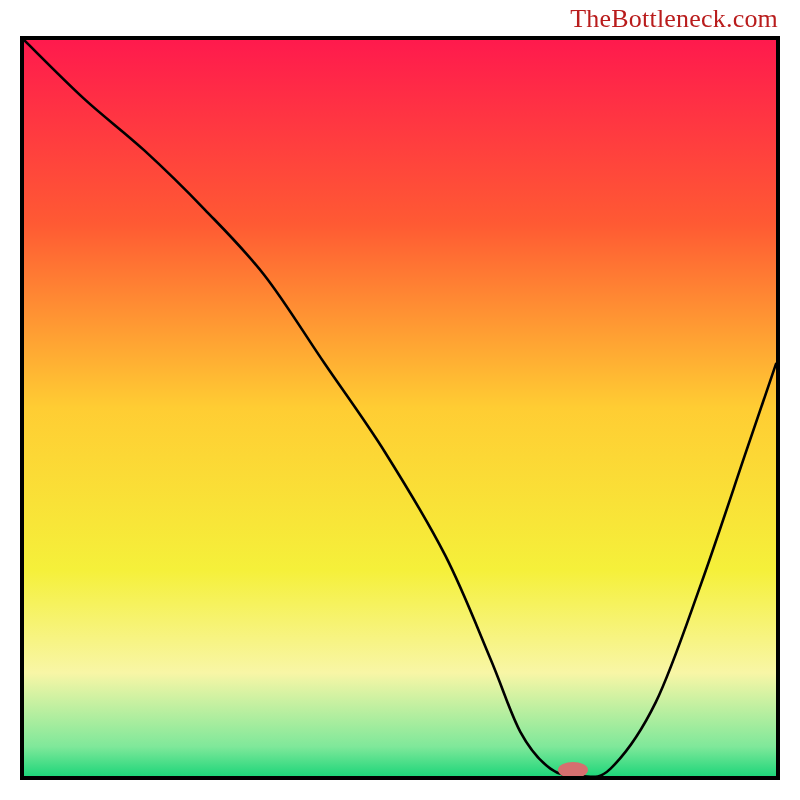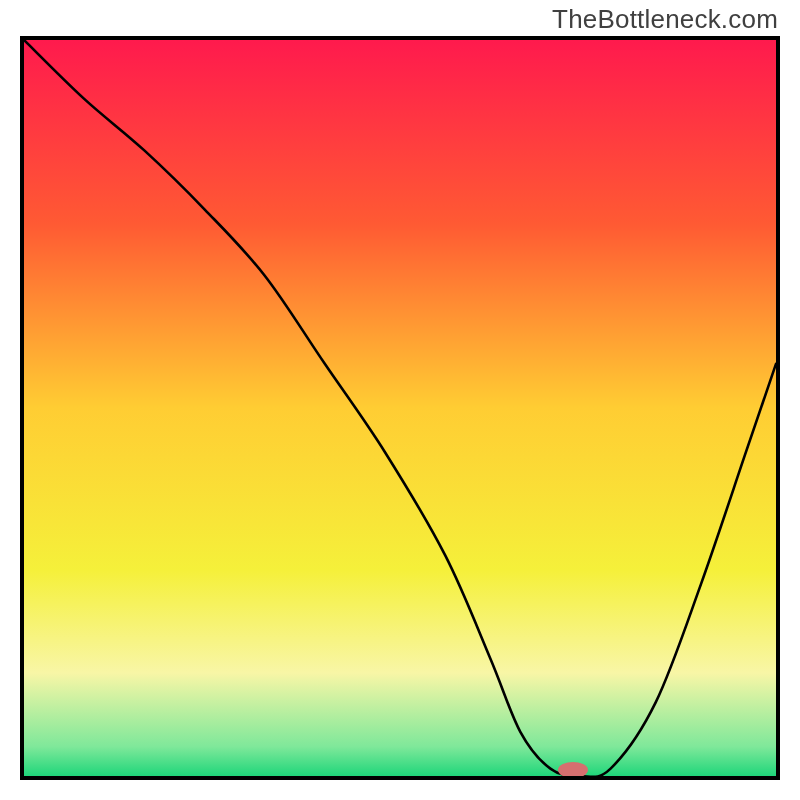--- a/index.html
+++ b/index.html
@@ -14,22 +14,23 @@
     position: relative;
     width: 800px;
     height: 800px;
   }
   .watermark {
     position: absolute;
     top: 4px;
     right: 22px;
     font-size: 26px;
     font-weight: 400;
-    color: #404040;
+    color: #b91c1c;
     letter-spacing: 0.2px;
+    font-family: Liberation Serif, serif;
   }
   .plot-border {
     position: absolute;
     left: 20px;
     top: 36px;
     width: 760px;
     height: 744px;
     border: 4px solid #000000;
     box-sizing: border-box;
   }

